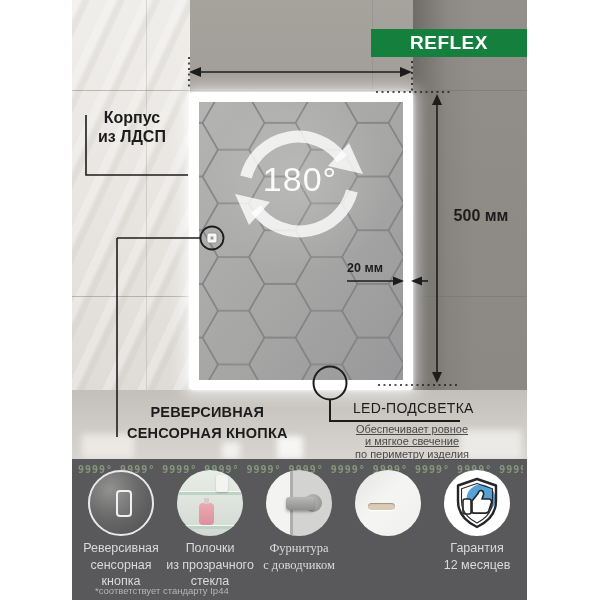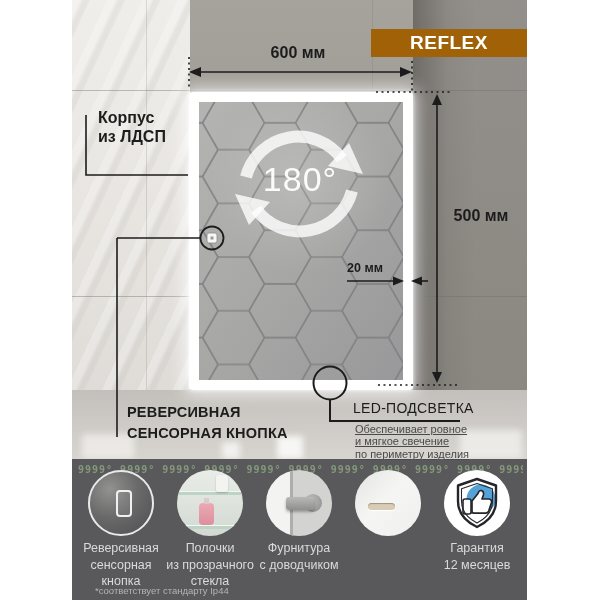--- a/index.html
+++ b/index.html
@@ -23,24 +23,24 @@
   .pattern-row{position:absolute;left:6px;top:5px;width:445px;height:14px;overflow:hidden;
                white-space:nowrap;font-size:10px;font-weight:bold;letter-spacing:1px;
                color:rgba(168,204,150,.55);font-family:"DejaVu Sans Mono",monospace;}
   
   .mirror{position:absolute;left:117px;top:92px;width:204px;height:278px;border:10px solid #fff;
           border-radius:3px;box-shadow:0 0 16px 5px rgba(255,255,255,.65), 0 0 4px rgba(255,255,255,.9);}
   .mirror svg{display:block;}
   .deg-label{position:absolute;left:51px;top:58px;width:100px;text-align:center;
              color:rgba(255,255,255,.95);font-size:34px;font-weight:400;letter-spacing:1px;}
   
-  .t{position:absolute;color:#1c1c1c;}
+  .t{position:absolute;color:#1c1c1c;text-align:center;}
   .pre{white-space:pre-line;}
   .dim{font-weight:bold;font-size:16px;text-align:center;}
-  .badge{position:absolute;left:371px;top:29px;width:156px;height:28px;background:#a16207;
+  .badge{position:absolute;left:371px;top:29px;width:156px;height:28px;background:#15803d;
          color:#fff;font-weight:bold;font-size:19px;letter-spacing:.5px;
          display:flex;align-items:center;justify-content:center;}
   .overlay{position:absolute;left:0;top:0;pointer-events:none;}
   
   .fcircle{position:absolute;top:470px;width:66px;height:66px;border-radius:50%;overflow:hidden;}
   .flabel{position:absolute;top:540px;width:100px;text-align:center;color:#dadada;
           font-size:12.5px;line-height:16.5px;}
   .footnote{position:absolute;left:95px;top:585px;font-size:9.5px;color:#b5b5b5;}
   .c-touch{background:radial-gradient(circle at 32% 28%,#929290 0%,#6a6a6b 45%,#4d4d4f 100%);
            border:2px solid #e9e9e9;width:62px;height:62px;}
@@ -160,21 +160,20 @@
       <polygon points="411,281 422,276.5 422,285.5"></polygon>
     </g>
 
     <g>
       <rect x="207" y="233" width="10" height="10" rx="2" fill="#f7f7f7" stroke="#8a8a8a" stroke-width="0.8"></rect>
       <rect x="210.5" y="236.5" width="3" height="3" fill="#9a9a9a"></rect>
     </g>
   </svg>
 
   <div class="badge">REFLEX</div>
-  <div class="t dim" style="left:238px;top:44px;width:120px;">600 мм</div>
   <div class="t dim" style="left:446px;top:207px;width:70px;">500 мм</div>
   <div class="t dim" style="left:335px;top:261px;width:60px;font-size:12.5px;">20 мм</div>
   <div class="t pre" style="left:98px;top:109px;font-size:16px;font-weight:bold;line-height:18.5px;">Корпус
 из ЛДСП</div>
   <div class="t pre" style="left:127px;top:402px;font-size:14.5px;font-weight:bold;line-height:20.5px;letter-spacing:.2px;">РЕВЕРСИВНАЯ
 СЕНСОРНАЯ КНОПКА</div>
   <div class="t" style="left:353px;top:400px;font-size:14px;font-weight:normal;letter-spacing:.3px;">LED-ПОДСВЕТКА</div>
   <div class="t pre" style="left:355px;top:423px;font-size:11px;line-height:12.3px;color:#4a4a4a;text-decoration:underline;">Обеспечивает ровное
 и мягкое свечение
 по периметру изделия</div>
@@ -206,19 +205,19 @@
       <path d="M33,13.5 L17.5,18.8 V31 Q17.5,45 33,53 Q48.5,45 48.5,31 V18.8 Z" fill="none" stroke="#26262a" stroke-width="1.1" stroke-linejoin="round"></path>
     </svg>
   </div>
 
   <div class="flabel pre" style="left:71px;">Реверсивная
 сенсорная
 кнопка</div>
   <div class="flabel pre" style="left:160px;">Полочки
 из прозрачного
 стекла</div>
-  <div class="flabel pre" style="left:249px;">Фурнитура
+  <div class="flabel pre" style="left:249px;font-family:Liberation Serif, serif;">Фурнитура
 с доводчиком</div>
   <div class="flabel pre" style="left:427px;">Гарантия
 12 месяцев</div>
   <div class="footnote">*соответствует стандарту Ip44</div>
 
 </div>
 
 </body></html>

